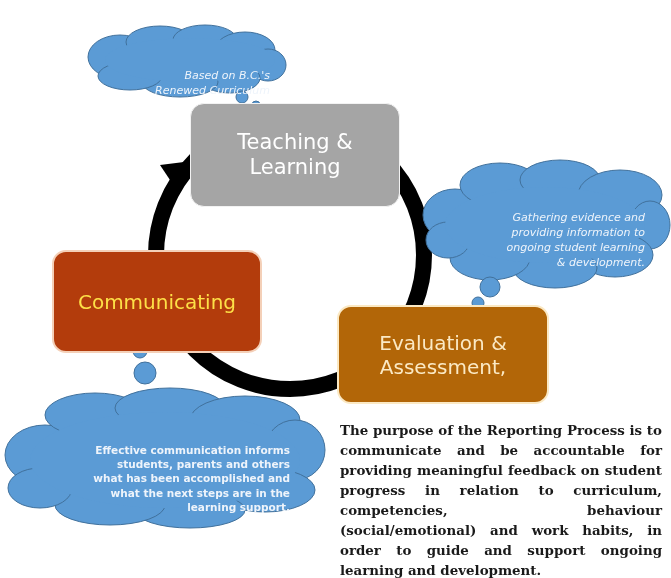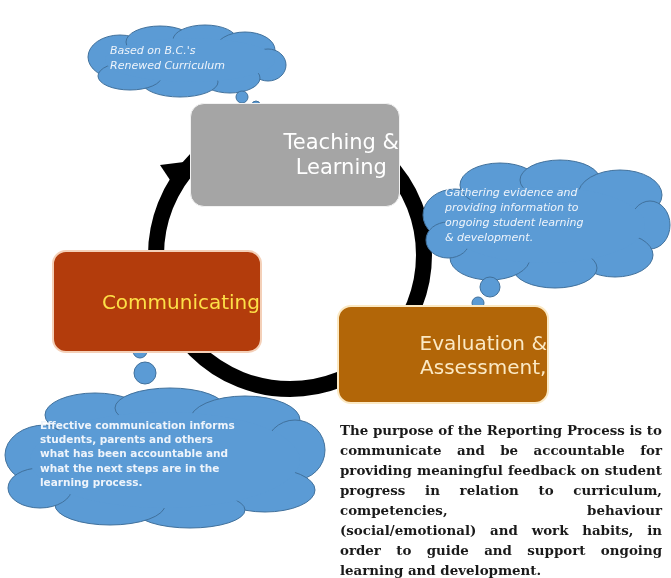--- a/index.html
+++ b/index.html
@@ -1,27 +1,27 @@
 <!DOCTYPE html>
 <html><head>
 <meta charset="utf-8">
 <style>
   html, body { margin: 0; padding: 0; background: #ffffff; }
   body { width: 671px; height: 578px; position: relative; overflow: hidden; font-family: "DejaVu Sans", "Liberation Sans", sans-serif; }
   .layer { position: absolute; left: 0; top: 0; }
   .box {
-    position: absolute; border-radius: 14px; display: flex; align-items: center; justify-content: flex-end;
+    position: absolute; border-radius: 14px; display: flex; align-items: center; justify-content: center;
     text-align: center; box-sizing: border-box; line-height: 1.2;
   }
   .box span { display: block; }
   #box-teach { left: 190px; top: 103px; width: 210px; height: 104px; background: #a5a5a5; color: #ffffff; font-size: 21px; border: 1px solid #f2f2f2; }
   #box-comm { left: 52px; top: 250px; width: 210px; height: 103px; background: #b33c0c; color: #fde047; font-size: 20px; border: 2px solid #f4d0b8; }
   #box-assess { left: 337px; top: 305px; width: 212px; height: 99px; background: #b26608; color: #fbe9c4; font-size: 20px; border: 2px solid #fbe9c4; }
   .cloud-text {
-    position: absolute; text-align: left; color: #eef4fb; font-size: 11px; line-height: 1.35;
+    position: absolute; text-align: right; color: #eef4fb; font-size: 11px; line-height: 1.35; margin-top: 25px;
   }
   .italic { font-style: italic; }
   #purpose {
     position: absolute; left: 340px; top: 420px; width: 322px;
     font-family: "DejaVu Serif", "Liberation Serif", serif; font-weight: bold; font-size: 13.4px; line-height: 20px;
     color: #1a1a1a; text-align: justify;
   }
 </style>
 </head>
 <body>
@@ -90,23 +90,23 @@
 <div class="cloud-text italic" style="left:445px; top:186px; width:200px;">
   <span style="display:block">Gathering evidence and</span>
   <span style="display:block">providing information to</span>
   <span style="display:block">ongoing student learning</span>
   <span style="display:block">&amp; development.</span>
 </div>
 
 <div class="cloud-text" style="left:40px; top:418px; width:250px; font-size:10.5px;font-weight:bold;">
   <span style="display:block">Effective communication informs</span>
   <span style="display:block">students, parents and others</span>
-  <span style="display:block">what has been accountable and</span>
+  <span style="display:block">what has been accomplished and</span>
   <span style="display:block">what the next steps are in the</span>
-  <span style="display:block">learning process.</span>
+  <span style="display:block">learning support.</span>
 </div>
 
 <div class="box" id="box-teach">
   <div>
     <span>Teaching &amp;</span>
     <span>Learning</span>
   </div>
 </div>
 
 <div class="box" id="box-comm">

